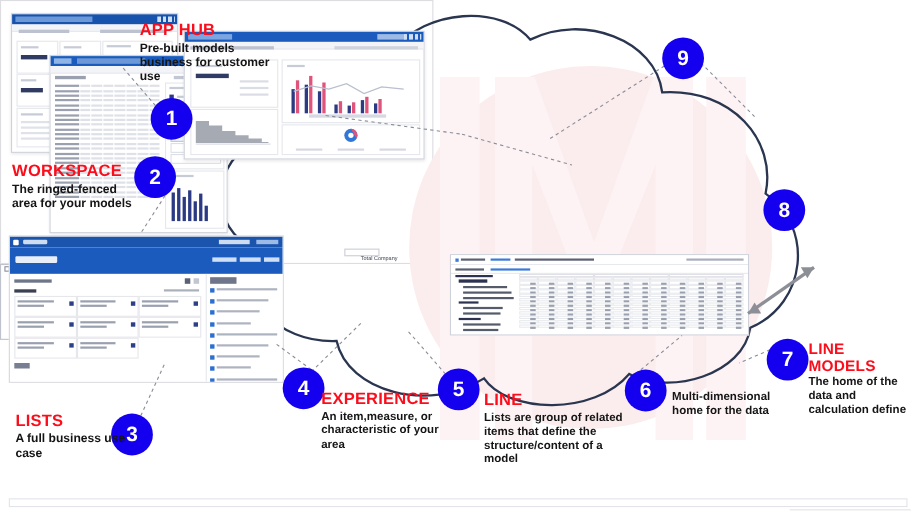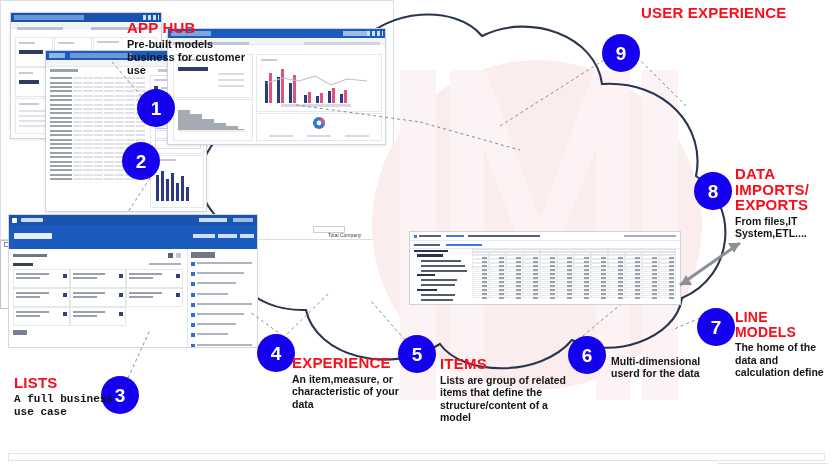--- a/index.html
+++ b/index.html
@@ -1064,48 +1064,47 @@
   <div class="badge n38" style="left:568px;top:336px;">6</div>
   <div class="badge n38" style="left:697px;top:308px;">7</div>
   <div class="badge n38" style="left:694px;top:172px;">8</div>
   <div class="badge n38" style="left:602px;top:34px;">9</div>
 
   <div class="callout" style="left:127px;top:20px;width:120px;">
     <div class="ttl" style="font-size:15px;">APP HUB</div>
     <div class="body" style="font-size:11px;">Pre-built models business for customer use</div>
   </div>
 
+  <div class="callout" style="left:11px;top:148px;width:112px;">
+    <div class="ttl" style="font-size:15px;">WORKSPACE</div>
+    <div class="body" style="font-size:11px;">The ringed-fenced area for your models</div>
+  </div>
 
   <div class="callout" style="left:14px;top:375px;width:100px;">
     <div class="ttl" style="font-size:15px;">LISTS</div>
-    <div class="body" style="font-size:11px;font-family:Liberation Mono, monospace;">A full business use case</div>
+    <div class="body" style="font-size:11px;">A full business use case</div>
   </div>
 
   <div class="callout" style="left:292px;top:355px;width:118px;">
     <div class="ttl" style="font-size:15px;">EXPERIENCE</div>
-    <div class="body" style="font-size:10.5px;">An item,measure, or characteristic of your data</div>
+    <div class="body" style="font-size:10.5px;">An item,measure, or characteristic of your area</div>
   </div>
 
   <div class="callout" style="left:440px;top:356px;width:130px;">
-    <div class="ttl" style="font-size:15px;">ITEMS</div>
+    <div class="ttl" style="font-size:15px;">LINE</div>
     <div class="body" style="font-size:10.5px;">Lists are group of related items that define the structure/content of a model</div>
   </div>
 
   <div class="callout" style="left:611px;top:355px;width:110px;">
-    <div class="body" style="font-size:10.5px;">Multi-dimensional userd for the data</div>
+    <div class="body" style="font-size:10.5px;">Multi-dimensional home for the data</div>
   </div>
 
   <div class="callout" style="left:735px;top:310px;width:95px;">
     <div class="ttl" style="font-size:14px;">LINE MODELS</div>
     <div class="body" style="font-size:10.5px;">The home of the data and calculation define</div>
   </div>
 
-  <div class="callout" style="left:735px;top:166px;width:95px;">
-    <div class="ttl" style="font-size:15px;">DATA IMPORTS/ EXPORTS</div>
-    <div class="body" style="font-size:10.5px;">From files,IT System,ETL....</div>
-  </div>
 
   <div class="callout" style="left:641px;top:5px;width:180px;">
-    <div class="ttl" style="font-size:15px;">USER EXPERIENCE</div>
   </div>
 
   <div id="footline"></div>
 </div>
 
 </body></html>

